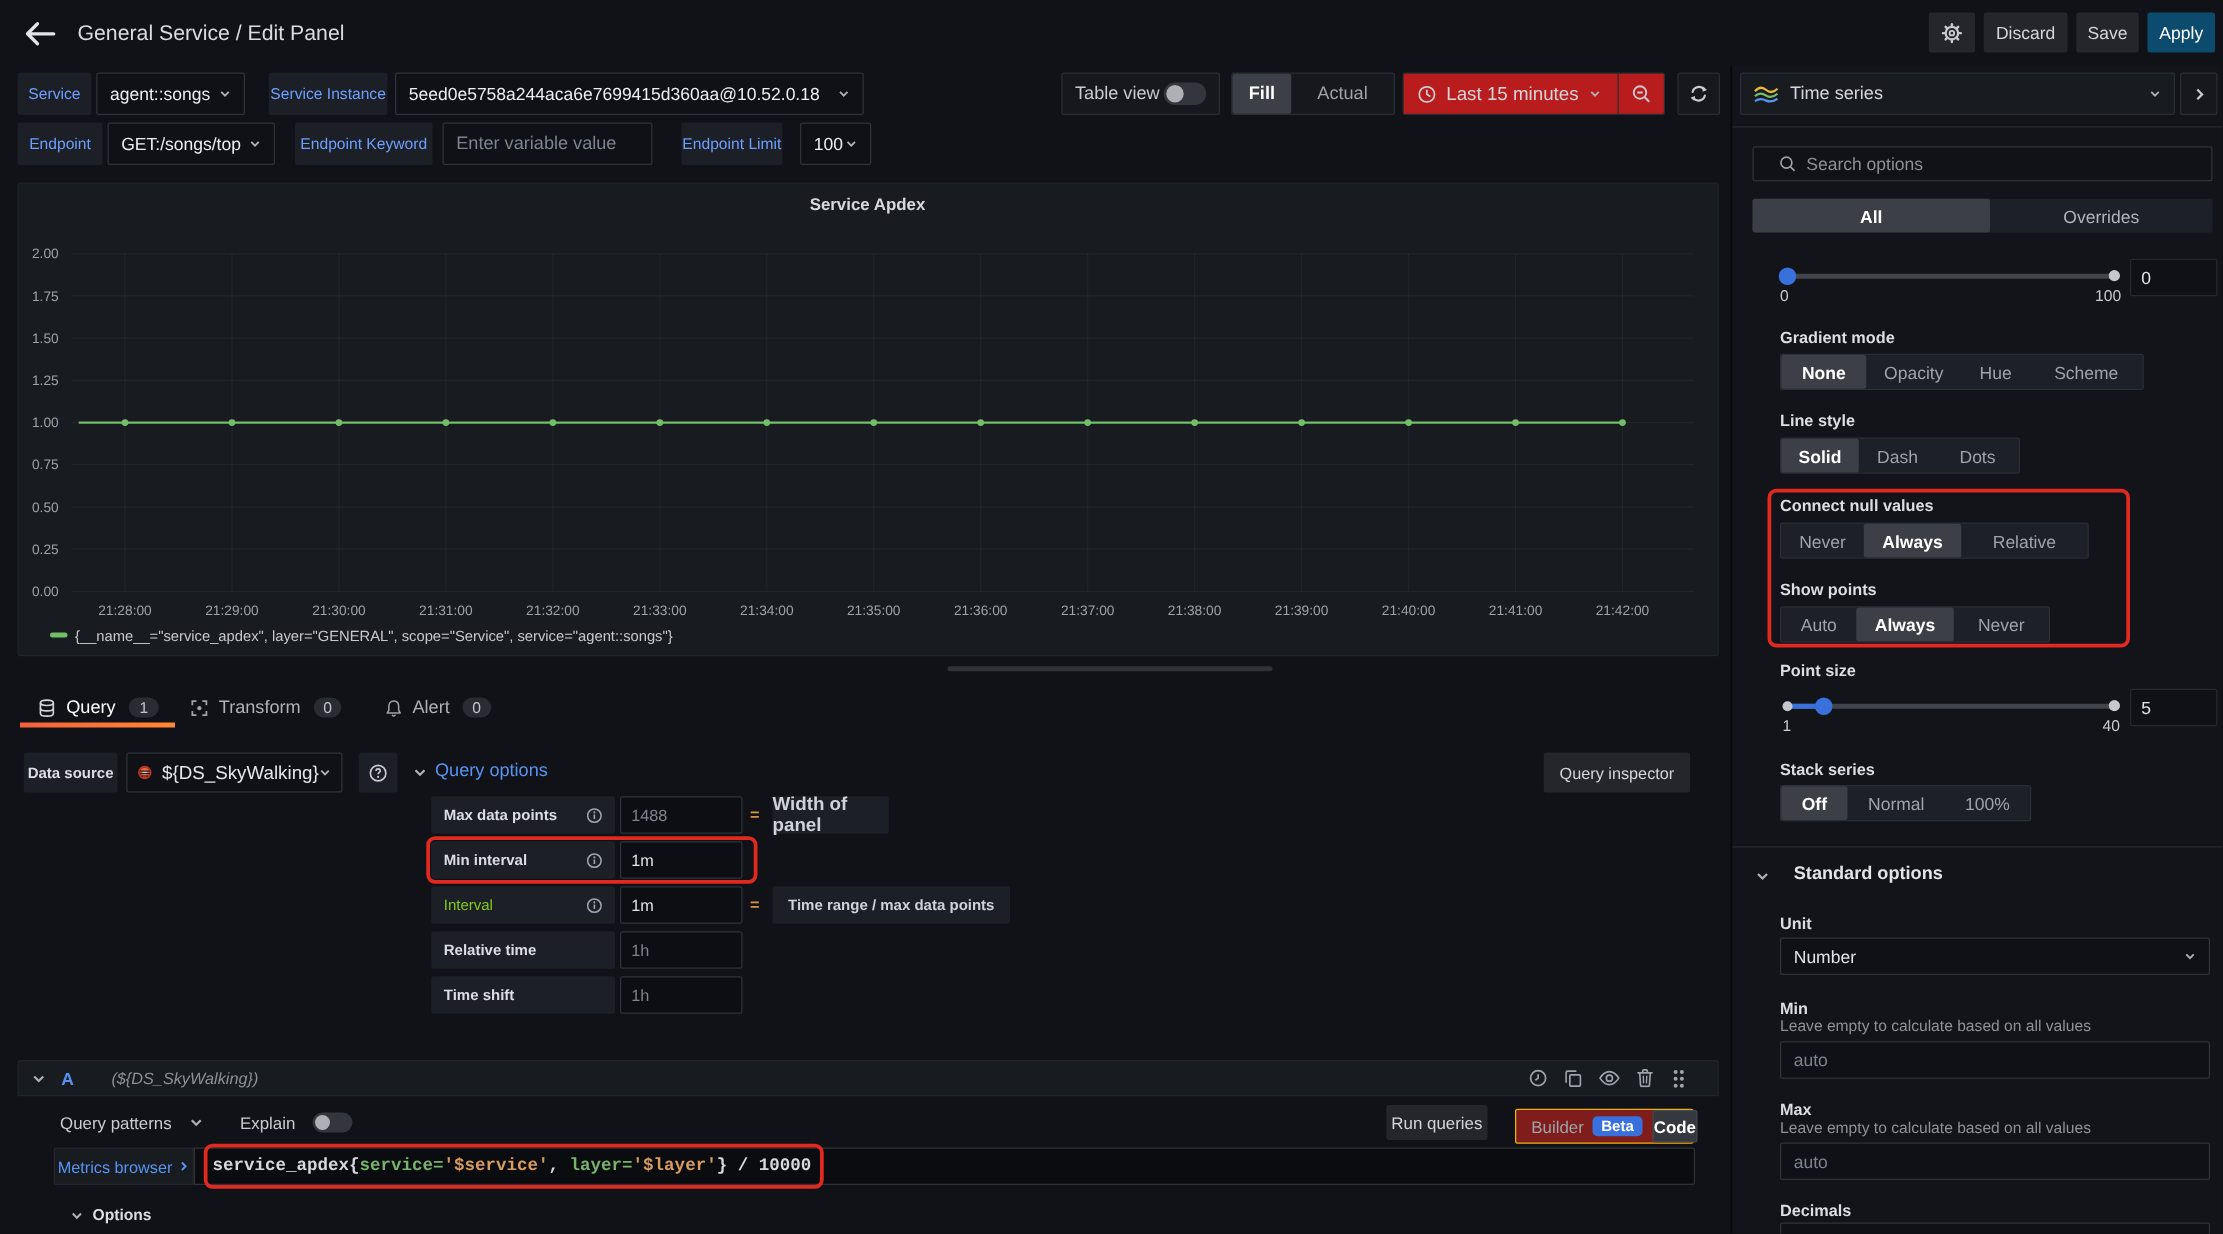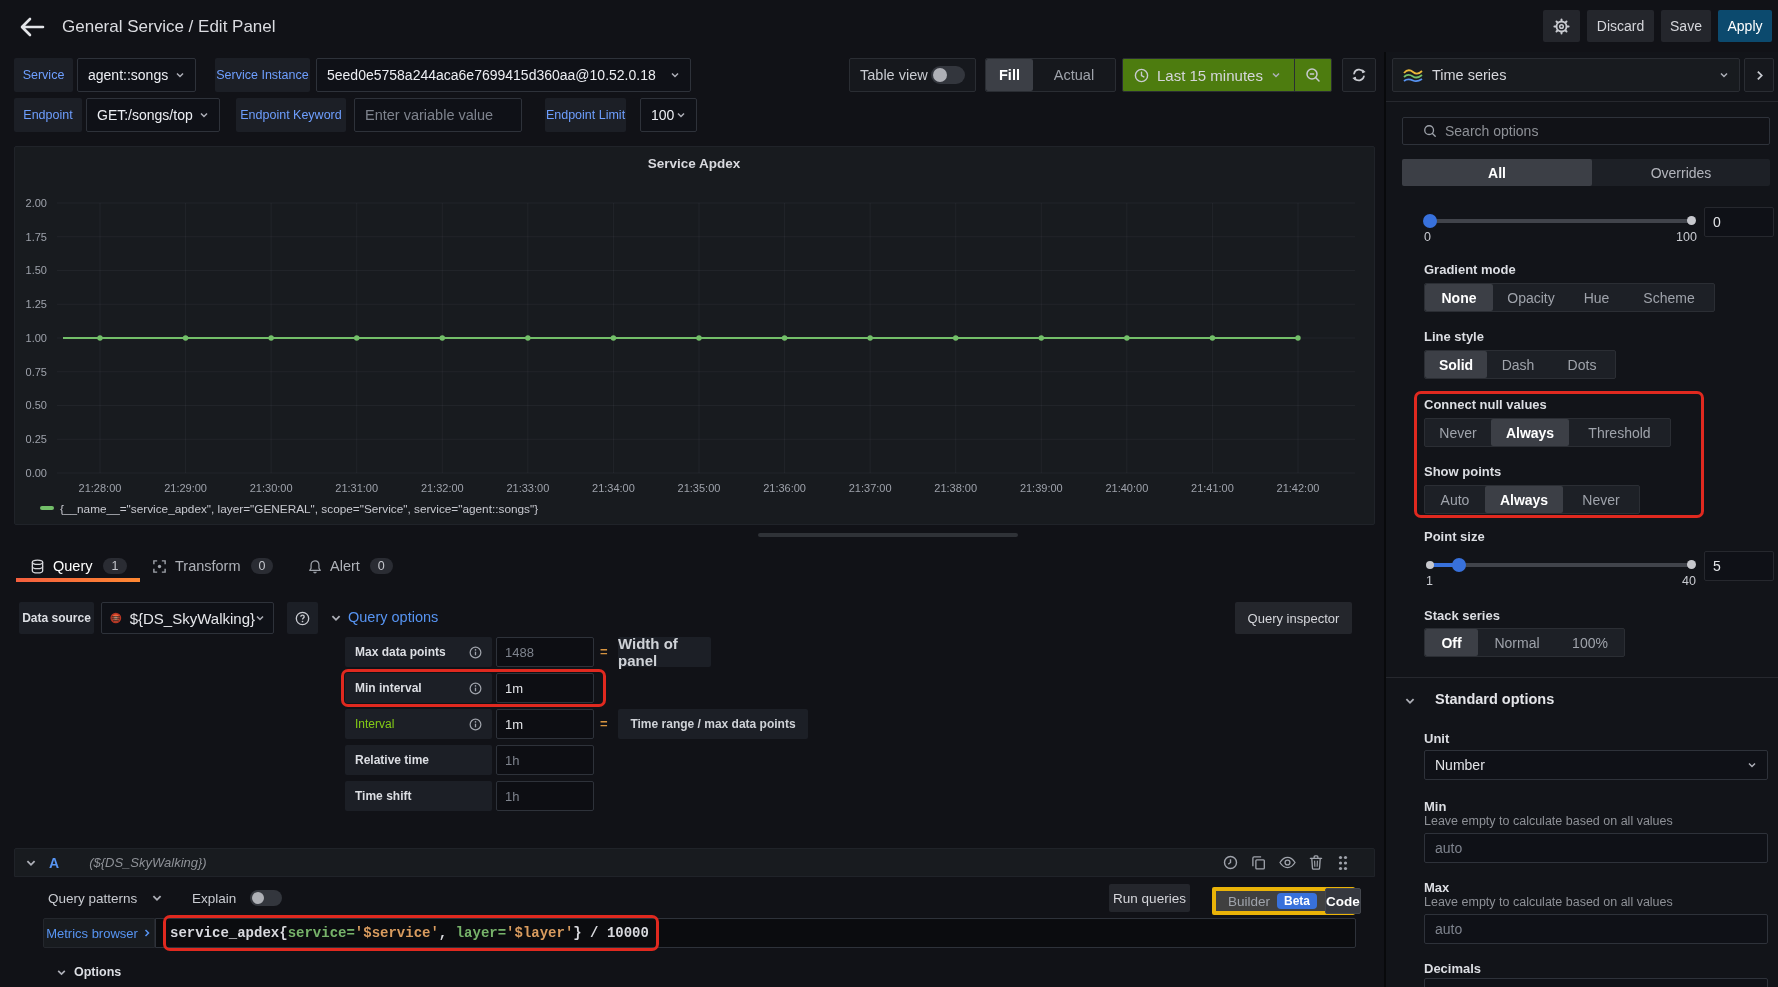--- a/index.html
+++ b/index.html
@@ -74,21 +74,21 @@
 <div class="abs flex" style="left:849px;top:58px;width:127px;height:34px;border:1px solid #2a2d33;border-radius:2px;background:#16181d;padding:0 10px;justify-content:space-between;white-space:nowrap">
 <span style="font-size:14.5px;font-weight:500;color:#c9cbd1">Table view</span>
 <span style="width:34px;height:18px;background:#33363d;border-radius:9px;position:relative;display:inline-block">
       <span style="position:absolute;left:2px;top:2px;width:14px;height:14px;border-radius:50%;background:#aeb0b6"></span>
     </span>
 </div>
 <div class="abs flex" style="left:985px;top:58px;width:131px;height:34px;border:1px solid #2a2d33;border-radius:2px;background:#16181d">
 <span style="flex:none;width:47px;height:32px;display:flex;align-items:center;justify-content:center;background:#3c3f46;color:#fff;font-weight:700;font-size:14.5px;border-radius:2px">Fill</span>
 <span style="flex:1;display:flex;align-items:center;justify-content:center;color:#9fa3ab;font-size:14.5px;font-weight:500">Actual</span>
 </div>
-<div class="abs flex" style="left:1122px;top:58px;width:210px;height:34px;border:1px solid #2a2d33;border-radius:2px;background:#4d7c0f">
+<div class="abs flex" style="left:1122px;top:58px;width:210px;height:34px;border:1px solid #2a2d33;border-radius:2px;background:#b91c1c">
 <svg style="margin-left:11px" width="15" height="15" viewBox="0 0 16 16">
       <circle cx="8" cy="8" r="6.5" stroke="#c9cbd1" stroke-width="1.5" fill="none"></circle>
       <path d="M8 4.5 L8 8 L10.5 9.5" stroke="#c9cbd1" stroke-width="1.5" fill="none" stroke-linecap="round"></path>
     </svg>
 <span style="margin-left:8px;font-size:15px;font-weight:500;color:#d5d6db">Last 15 minutes</span>
 <svg style="margin-left:8px" class="caret" viewBox="0 0 10 10">
       <path d="M2 3.5 L5 6.5 L8 3.5" stroke="#aeb0b8" stroke-width="1.5" fill="none"></path>
     </svg>
 <span style="flex:1"></span>
 <span style="width:1px;height:34px;background:#2a2d33"></span>
@@ -330,21 +330,21 @@
       <path d="M2 3.5 L5 6.5 L8 3.5" stroke="#aeb0b8" stroke-width="1.5" fill="none"></path>
     </svg>
 </div>
 <div class="abs flex" style="left:192px;top:884px;height:28px">
 <span style="font-size:13.5px;font-weight:500;color:#c9cbd1">Explain</span>
 <span style="margin-left:14px;width:32px;height:16px;background:#33363d;border-radius:8px;position:relative;display:inline-block">
       <span style="position:absolute;left:2px;top:2px;width:12px;height:12px;border-radius:50%;background:#aeb0b6"></span>
     </span>
 </div>
 <div class="btn abs" style="left:1109px;top:884px;width:81px;height:28px;font-size:13.5px">Run queries</div>
-<div class="abs flex" style="left:1212px;top:887px;width:143px;height:28px;border:4px solid #eab308;border-radius:2px;background:#404040">
+<div class="abs flex" style="left:1212px;top:887px;width:143px;height:28px;border:1px solid #eab308;border-radius:2px;background:#7f1d1d">
 <span style="padding:0 8px 0 12px;display:flex;align-items:center;color:#9fa3ab;font-size:13.5px;font-weight:500">Builder
 <span style="margin-left:7px;background:#3871dc;color:#fff;font-size:12px;font-weight:700;border-radius:4px;padding:1px 7px">Beta</span></span>
 <span style="flex:1;height:26px;display:flex;align-items:center;justify-content:center;background:#35383f;color:#fff;font-weight:700;font-size:13.5px;border-radius:2px;border:1px solid #44474e">Code</span>
 </div>
 
 <div class="abs flex" style="left:43px;top:918px;width:112px;height:30px;background:#181b1f;border:1px solid #24272d;border-radius:2px 0 0 2px;justify-content:center">
 <span style="font-size:13px;font-weight:500;color:#5794f2">Metrics browser</span>
 <svg style="margin-left:4px" width="10" height="10" viewBox="0 0 10 10">
       <path d="M3.5 2 L6.5 5 L3.5 8" stroke="#5794f2" stroke-width="1.5" fill="none"></path>
     </svg>
@@ -423,21 +423,21 @@
 <div class="abs rgroup" style="left:1424px;top:350px;width:192px;height:29px">
 <span class="ritem rsel" style="width:62px">Solid</span>
 <span class="ritem" style="width:62px">Dash</span>
 <span class="ritem" style="flex:1">Dots</span>
 </div>
 
 <div class="abs blabel" style="left:1424px;top:397px">Connect null values</div>
 <div class="abs rgroup" style="left:1424px;top:418px;width:247px;height:29px">
 <span class="ritem" style="width:66px">Never</span>
 <span class="ritem rsel" style="width:78px">Always</span>
-<span class="ritem" style="flex:1">Threshold</span>
+<span class="ritem" style="flex:1">Relative</span>
 </div>
 
 <div class="abs blabel" style="left:1424px;top:464px">Show points</div>
 <div class="abs rgroup" style="left:1424px;top:485px;width:216px;height:29px">
 <span class="ritem" style="width:60px">Auto</span>
 <span class="ritem rsel" style="width:78px">Always</span>
 <span class="ritem" style="flex:1">Never</span>
 </div>
 
 <div class="redbox" style="left:1414px;top:391px;width:290px;height:127px"></div>

